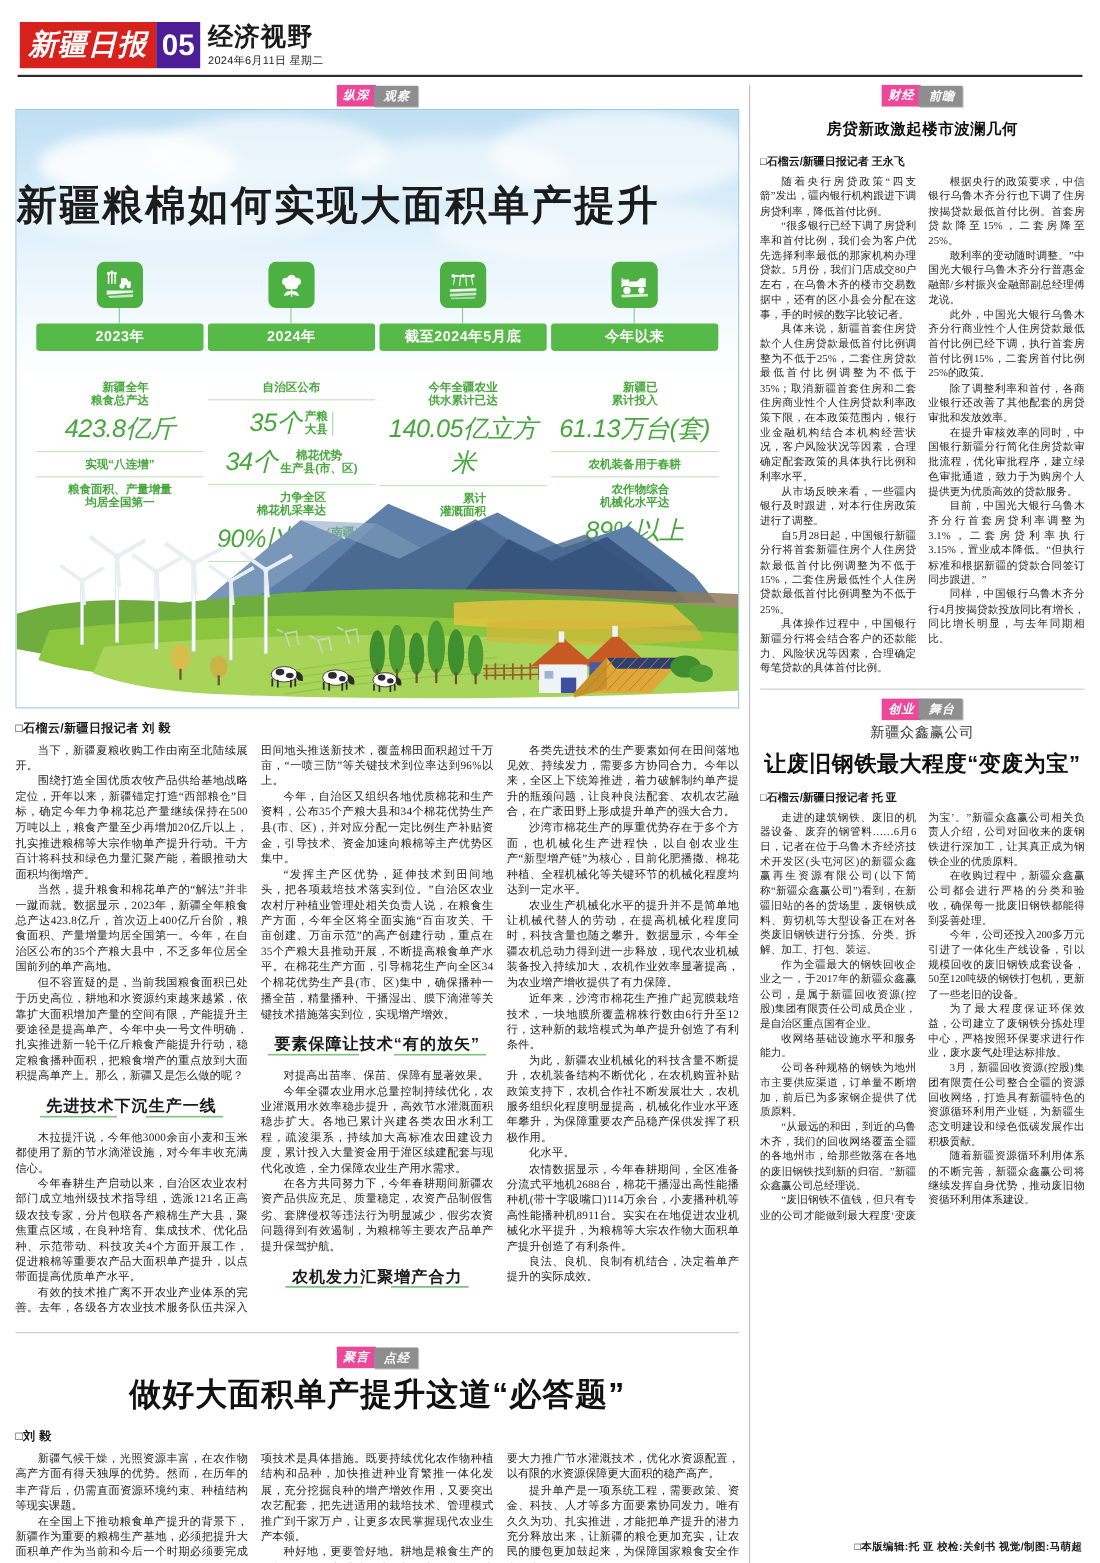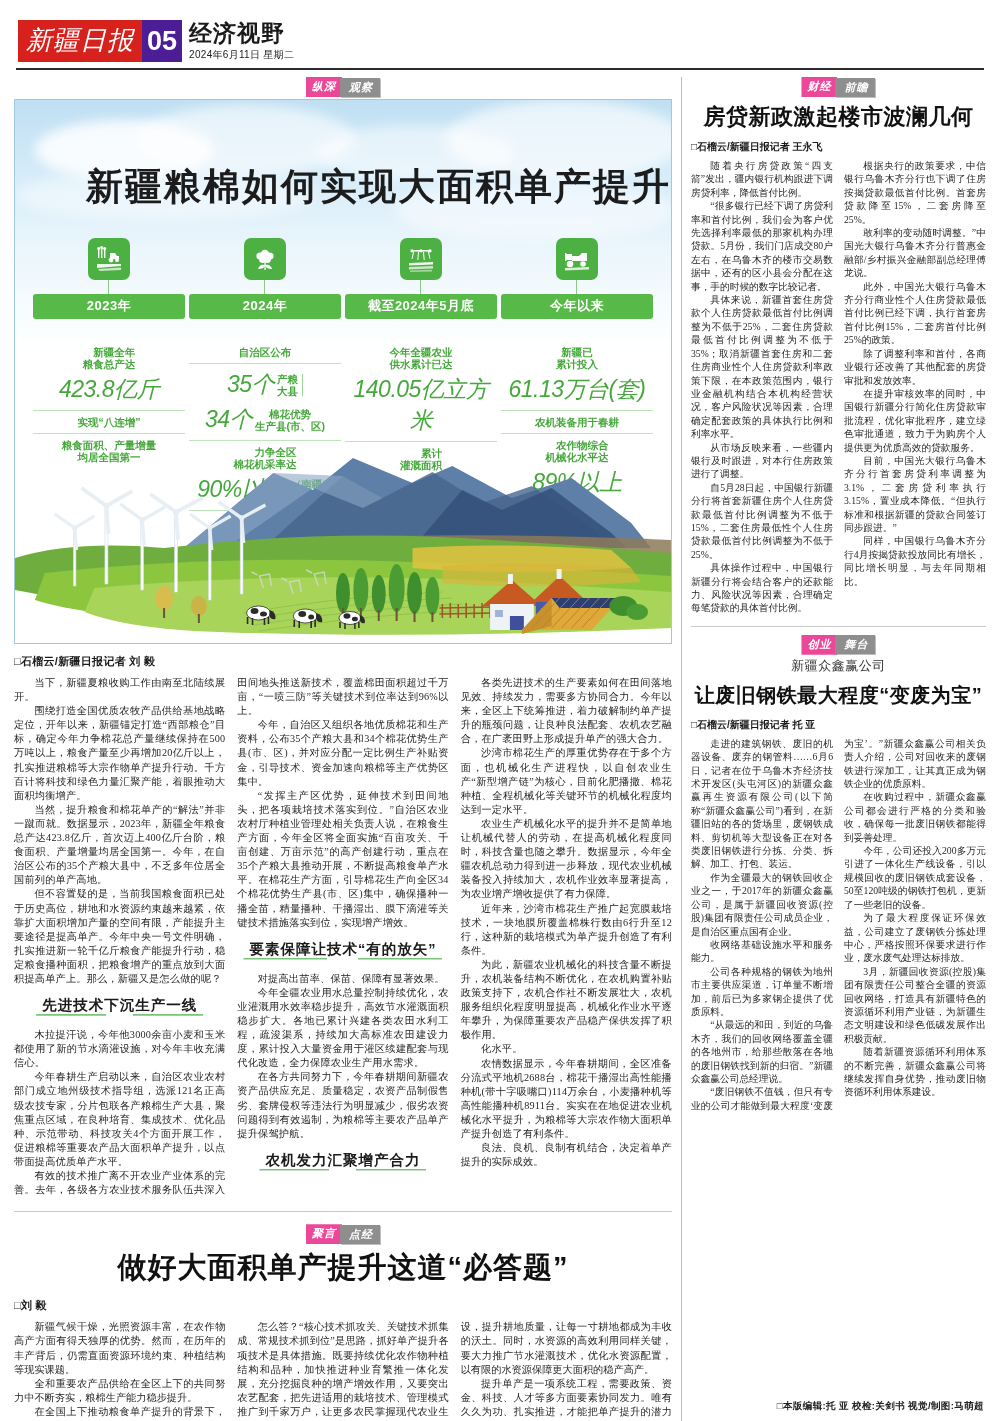--- a/index.html
+++ b/index.html
@@ -10,21 +10,21 @@
     color: #1a1a1a;
     overflow: hidden;
   }
   .page { position: relative; width: 1000px; height: 1421px; padding: 10px 14px 0 14px; }
 
   
   .masthead { display: flex; align-items: flex-end; gap: 0; height: 52px; padding-left: 4px; }
   .paper-logo {
     background: #d6211c; color: #ffffff;
     font-family: "Liberation Serif", "DejaVu Serif", serif;
-    font-weight: normal; font-size: 26px; letter-spacing: 1px;
+    font-weight: bold; font-size: 26px; letter-spacing: 1px;
     padding: 5px 8px 6px 8px; height: 42px; line-height: 32px;
     font-style: italic; white-space: nowrap;
   }
   .page-num {
     background: #4c1d95; color: #ffffff; font-size: 27px; font-weight: bold;
     padding: 6px 5px 5px 5px; height: 42px; line-height: 31px;
     font-family: "Liberation Sans", sans-serif;
   }
   .section-block { padding-left: 7px; }
   .section-name { font-size: 23px; font-weight: bold; line-height: 25px; letter-spacing: 1px; }
@@ -54,21 +54,21 @@
   
   .info-panel {
     position: relative; width: 100%; height: 545px;
     border: 1px solid #9fc8e3;
     background: linear-gradient(to bottom, #bfdff3 0%, #d6ecf9 14%, #eaf5fc 27%, #f7fcfe 38%, #ffffff 46%, #ffffff 100%);
     overflow: hidden;
   }
   .sky-clouds { position: absolute; left: 0; top: 0; width: 100%; height: 190px; overflow: hidden; }
   .cloud { position: absolute; background: rgba(255,255,255,.85); border-radius: 50%; filter: blur(6px); }
   .info-title {
-    position: relative; text-align: right; font-size: 37px; font-weight: bold;
+    position: relative; text-align: left; font-size: 37px; font-weight: bold;
     letter-spacing: 2px; color: #1c1c1c; padding-top: 62px;
     font-family: "Liberation Sans", "DejaVu Sans", sans-serif;
   }
   .stat-row { position: relative; display: flex; justify-content: space-around; margin-top: 26px; padding: 0 16px; }
   .stat-col { width: 152px; display: flex; flex-direction: column; align-items: center; }
   .stat-icon {
     width: 42px; height: 42px; background: #4cb042; border-radius: 7px;
     display: flex; align-items: center; justify-content: center;
   }
   .stat-stem { width: 1px; height: 14px; background: #8cc986; }
@@ -119,21 +119,21 @@
   }
   .comm-cols { column-count: 3; column-gap: 12px; }
   .comm-cols p {
     font-family: "Liberation Serif", "DejaVu Serif", serif;
     font-size: 10.2px; line-height: 14.2px; text-align: justify;
     text-indent: 2em; color: #1f1f1f;
   }
 
   
   .r-headline {
-    text-align: center; font-size: 22px; font-weight: bold; letter-spacing: .5px;
+    text-align: center; font-size: 14px; font-weight: bold; letter-spacing: .5px;
     margin: 6px 0 9px 0; color: #111; line-height: 28px;
   }
   .r-shoulder { text-align: center; font-size: 13px; color: #333; margin-bottom: 1px; letter-spacing: .5px; }
   .r-headline.small { font-size: 20px; }
   .r-byline { font-size: 10px; font-weight: bold; margin-bottom: 5px; }
   .r-cols { column-count: 2; column-gap: 11px; }
   .r-cols p {
     font-family: "Liberation Serif", "DejaVu Serif", serif;
     font-size: 9.7px; line-height: 13.4px; text-align: justify;
     text-indent: 2em; color: #1f1f1f;
@@ -307,21 +307,21 @@
                     <circle cx="20" cy="19" r="2.8"></circle>
                   <rect x="2" y="8" width="1.4" height="8"></rect>
                   <path d="M2 23 L26 22 L26 24.5 L2 25.5 Z" opacity=".8"></path>
                 </g>
               </svg>
             </div>
             <div class="stat-stem"></div>
             <div class="stat-head">今年以来</div>
             <div class="stat-lines">
               <div class="stat-line">
-                <span class="sl-txt" style="text-align:center;">新疆已<br>累计投入</span>
+                <span class="sl-txt" style="text-align:right;">新疆已<br>累计投入</span>
                 <span class="sl-big">61.13万台(套)</span>
               </div>
               <div class="stat-line">
                 <span class="sl-txt">农机装备用于春耕</span>
               </div>
               <div class="stat-line">
                 <span class="sl-txt" style="text-align:right;">农作物综合<br>机械化水平达</span>
                 <span class="sl-big">89%以上</span>
               </div>
             </div>
@@ -501,21 +501,20 @@
 
       <div class="commentary">
         <div class="tag-row">
           <span class="tag-blue">聚言</span>
           <span class="tag-gray shadow">点经</span>
         </div>
         <div class="comm-title">做好大面积单产提升这道“必答题”</div>
         <div class="byline">□刘 毅</div>
         <div class="comm-cols">
           <p>新疆气候干燥，光照资源丰富，在农作物高产方面有得天独厚的优势。然而，在历年的丰产背后，仍需直面资源环境约束、种植结构等现实课题。</p>
-          <p>全和重要农产品供给在全区上下的共同努力中不断夯实，粮棉生产能力稳步提升。</p>
           <p>在全国上下推动粮食单产提升的背景下，新疆作为重要的粮棉生产基地，必须把提升大面积单产作为当前和今后一个时期必须要完成的一道“必答题”。</p>
           <p>怎么答？“核心技术抓攻关、关键技术抓集成、常规技术抓到位”是思路，抓好单产提升各项技术是具体措施。既要持续优化农作物种植结构和品种，加快推进种业育繁推一体化发展，充分挖掘良种的增产增效作用，又要突出农艺配套，把先进适用的栽培技术、管理模式推广到千家万户，让更多农民掌握现代农业生产本领。</p>
           <p>种好地，更要管好地。耕地是粮食生产的命根子，要严守耕地红线，加强高标准农田建设，提升耕地质量，让每一寸耕地都成为丰收的沃土。同时，水资源的高效利用同样关键，要大力推广节水灌溉技术，优化水资源配置，以有限的水资源保障更大面积的稳产高产。</p>
           <p>提升单产是一项系统工程，需要政策、资金、科技、人才等多方面要素协同发力。唯有久久为功、扎实推进，才能把单产提升的潜力充分释放出来，让新疆的粮仓更加充实，让农民的腰包更加鼓起来，为保障国家粮食安全作出更大贡献。</p>
         </div>
       </div>
     </div>
 
     <div class="col-div"></div>
 

